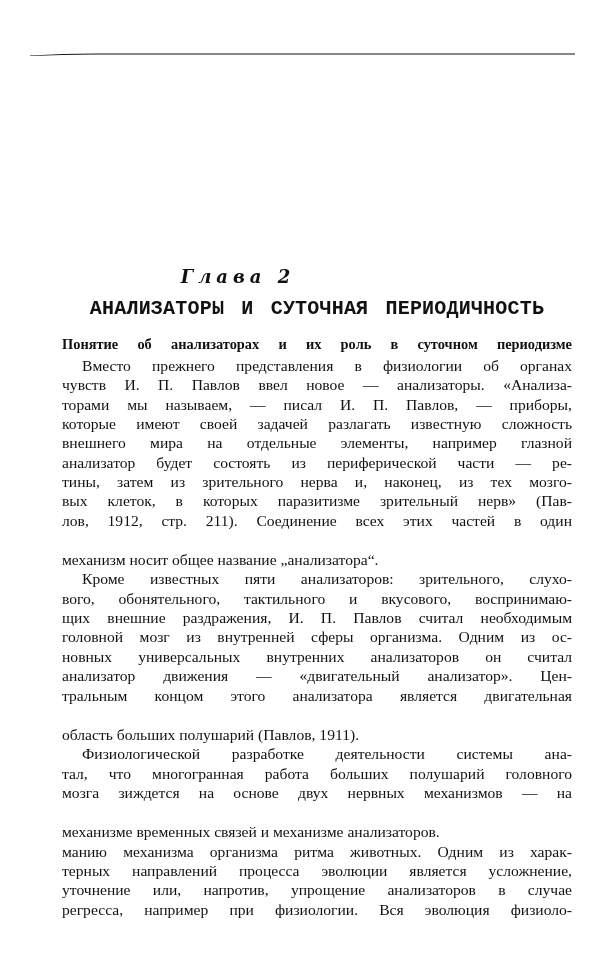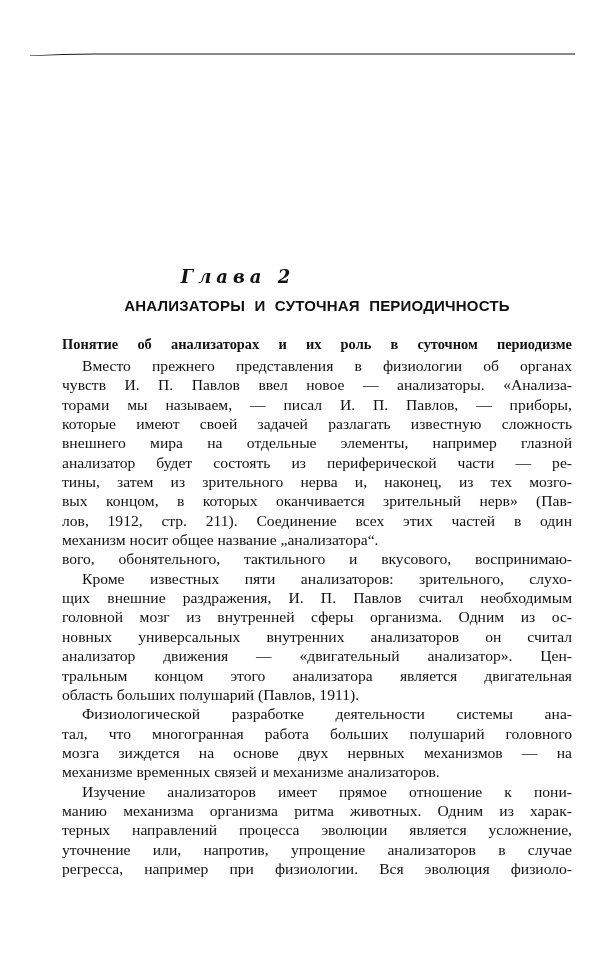--- a/index.html
+++ b/index.html
@@ -1,23 +1,23 @@
 <!DOCTYPE html>
 <html><head>
 <meta charset="utf-8">
 <style>
   html, body { margin:0; padding:0; background:#ffffff; }
   body { width:600px; height:967px; position:relative; overflow:hidden; font-family:"DejaVu Serif","Liberation Serif",serif; color:#111; }
   .rule { position:absolute; left:30px; top:53px; width:545px; height:3px; }
   .chapter { position:absolute; top:266px; left:0; width:476px; text-align:center; font-style:italic; font-weight:bold; font-size:18px; letter-spacing:5px; font-family:"DejaVu Serif",serif; }
-  .title { position:absolute; top:297px; left:62px; width:510px; text-align:center; font-weight:bold; font-size:15px; word-spacing:5px; font-family:Liberation Sans, sans-serif; letter-spacing:0.2px; }
+  .title { position:absolute; top:297px; left:62px; width:510px; text-align:center; font-weight:bold; font-size:20px; word-spacing:5px; font-family:Liberation Mono, monospace; letter-spacing:0.2px; }
   .subtitle { position:absolute; top:336px; left:62px; width:510px; text-align:justify; text-align-last:justify; font-weight:bold; font-size:14.4px; font-family:"Liberation Serif",serif; }
   .body { position:absolute; top:356px; left:62px; width:510px; font-size:15.6px; line-height:19.35px; font-family:Liberation Serif, serif; }
   .line { display:block; text-align:justify; text-align-last:justify; white-space:nowrap; height:19.35px; overflow:visible; }
-  .line.last { text-align-last:left; }
+  .line.last { text-align-last:left;margin-top:20px; }
   .line.indent { padding-left:20px; }
 </style>
 </head>
 <body>
 
 <svg class="rule" viewBox="0 0 545 6" preserveAspectRatio="none">
   <path d="M0 5 Q 40 0 80 1 L 545 1 L 545 3 L 80 3 Q 40 2 0 6 Z" fill="#111"></path>
 </svg>
 
 <div class="chapter">Глава 2</div>
@@ -25,33 +25,32 @@
 <div class="subtitle">Понятие об анализаторах и их роль в суточном периодизме</div>
 
 <div class="body">
   <span class="line indent">Вместо прежнего представления в физиологии об органах</span>
   <span class="line">чувств И. П. Павлов ввел новое — анализаторы. «Анализа-</span>
   <span class="line">торами мы называем, — писал И. П. Павлов, — приборы,</span>
   <span class="line">которые имеют своей задачей разлагать известную сложность</span>
   <span class="line">внешнего мира на отдельные элементы, например глазной</span>
   <span class="line">анализатор будет состоять из периферической части — ре-</span>
   <span class="line">тины, затем из зрительного нерва и, наконец, из тех мозго-</span>
-  <span class="line">вых концом, в которых оканчивается зрительный нерв» (Пав-</span>
+  <span class="line">вых клеток, в которых паразитизме зрительный нерв» (Пав-</span>
   <span class="line">лов, 1912, стр. 211). Соединение всех этих частей в один</span>
   <span class="line last">механизм носит общее название „анализатора“.</span>
+  <span class="line indent">Кроме известных пяти анализаторов: зрительного, слухо-</span>
   <span class="line">вого, обонятельного, тактильного и вкусового, воспринимаю-</span>
-  <span class="line indent">Кроме известных пяти анализаторов: зрительного, слухо-</span>
   <span class="line">щих внешние раздражения, И. П. Павлов считал необходимым</span>
   <span class="line">головной мозг из внутренней сферы организма. Одним из ос-</span>
   <span class="line">новных универсальных внутренних анализаторов он считал</span>
   <span class="line">анализатор движения — «двигательный анализатор». Цен-</span>
   <span class="line">тральным концом этого анализатора является двигательная</span>
   <span class="line last">область больших полушарий (Павлов, 1911).</span>
   <span class="line indent">Физиологической разработке деятельности системы ана-</span>
   <span class="line">тал, что многогранная работа больших полушарий головного</span>
   <span class="line">мозга зиждется на основе двух нервных механизмов — на</span>
   <span class="line last">механизме временных связей и механизме анализаторов.</span>
-  <span class="line indent">Изучение анализаторов имеет прямое отношение к пони-</span>
   <span class="line">манию механизма организма ритма животных. Одним из харак-</span>
   <span class="line">терных направлений процесса эволюции является усложнение,</span>
   <span class="line">уточнение или, напротив, упрощение анализаторов в случае</span>
   <span class="line">регресса, например при физиологии. Вся эволюция физиоло-</span>
 </div>
 
 </body></html>

